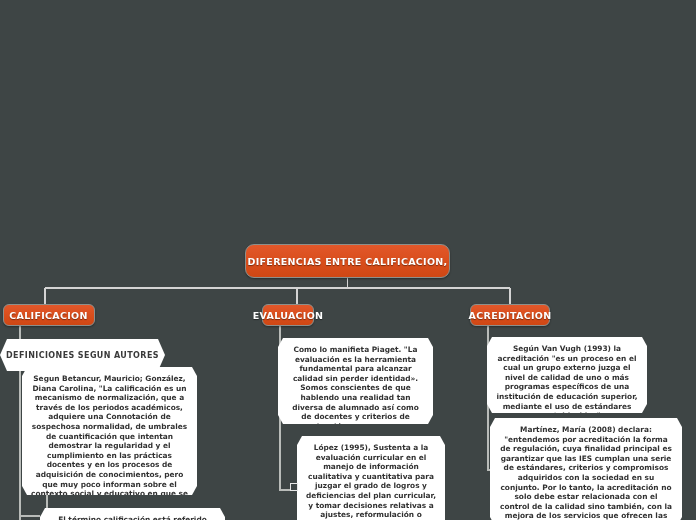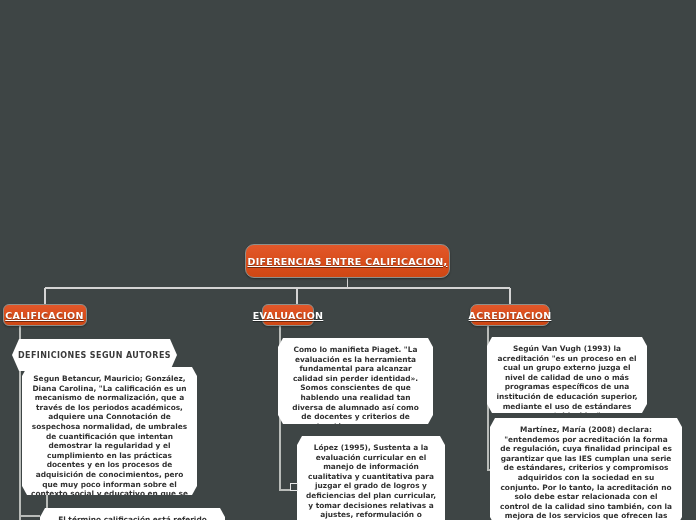--- a/index.html
+++ b/index.html
@@ -38,55 +38,54 @@
     box-sizing: border-box;
     color: #ffffff;
     font-weight: bold;
     text-align: center;
     display: flex;
     align-items: center;
     justify-content: center;
     letter-spacing: .3px;
     text-shadow: 0 1px 1px rgba(0,0,0,.45);
     box-shadow: 0 1px 2px rgba(0,0,0,.35);
-    text-decoration: underline;
   }
   .onode.root {
     left: 245px; top: 244px;
     width: 205px; height: 34px;
     font-size: 9.5px;
     line-height: 13px;
     border-radius: 9px;
   }
   .onode.branch {
     height: 22px;
     font-size: 9.5px;
     border-radius: 6px;
     padding: 0 9px;
   }
-  .onode.b-cal { left: 3px;   top: 304px; width: 84px; padding-left: 8px; }
+  .onode.b-cal { left: 3px;   top: 304px; width: 92px; padding-left: 8px; }
   .onode.b-eva { left: 262px; top: 304px; width: 52px; }
-  .onode.b-acr { left: 470px; top: 304px; width: 80px; border-radius: 7px; }
+  .onode.b-acr { left: 470px; top: 304px; width: 80px; }
 
   
   .banner {
     position: absolute;
     background: #ffffff;
     color: #3a3a3a;
     font-size: 8px;
     font-weight: bold;
     letter-spacing: .4px;
     display: flex;
     align-items: center;
     justify-content: center;
     -webkit-clip-path: polygon(0 50%, 7px 0, calc(100% - 7px) 0, 100% 50%, calc(100% - 7px) 100%, 7px 100%);
     clip-path: polygon(0 50%, 7px 0, calc(100% - 7px) 0, 100% 50%, calc(100% - 7px) 100%, 7px 100%);
     filter: drop-shadow(1px 1px 1px rgba(0,0,0,.4));
   }
-  .banner.b1 { left: 12px; top: 339px; width: 165px; height: 32px; justify-content: center; }
+  .banner.b1 { left: 0; top: 339px; width: 165px; height: 32px; justify-content: center; }
 
   
   .tbox {
     position: absolute;
     background: #ffffff;
     color: #313131;
     font-size: 7.4px;
     line-height: 9.6px;
     font-weight: bold;
     text-align: center;

